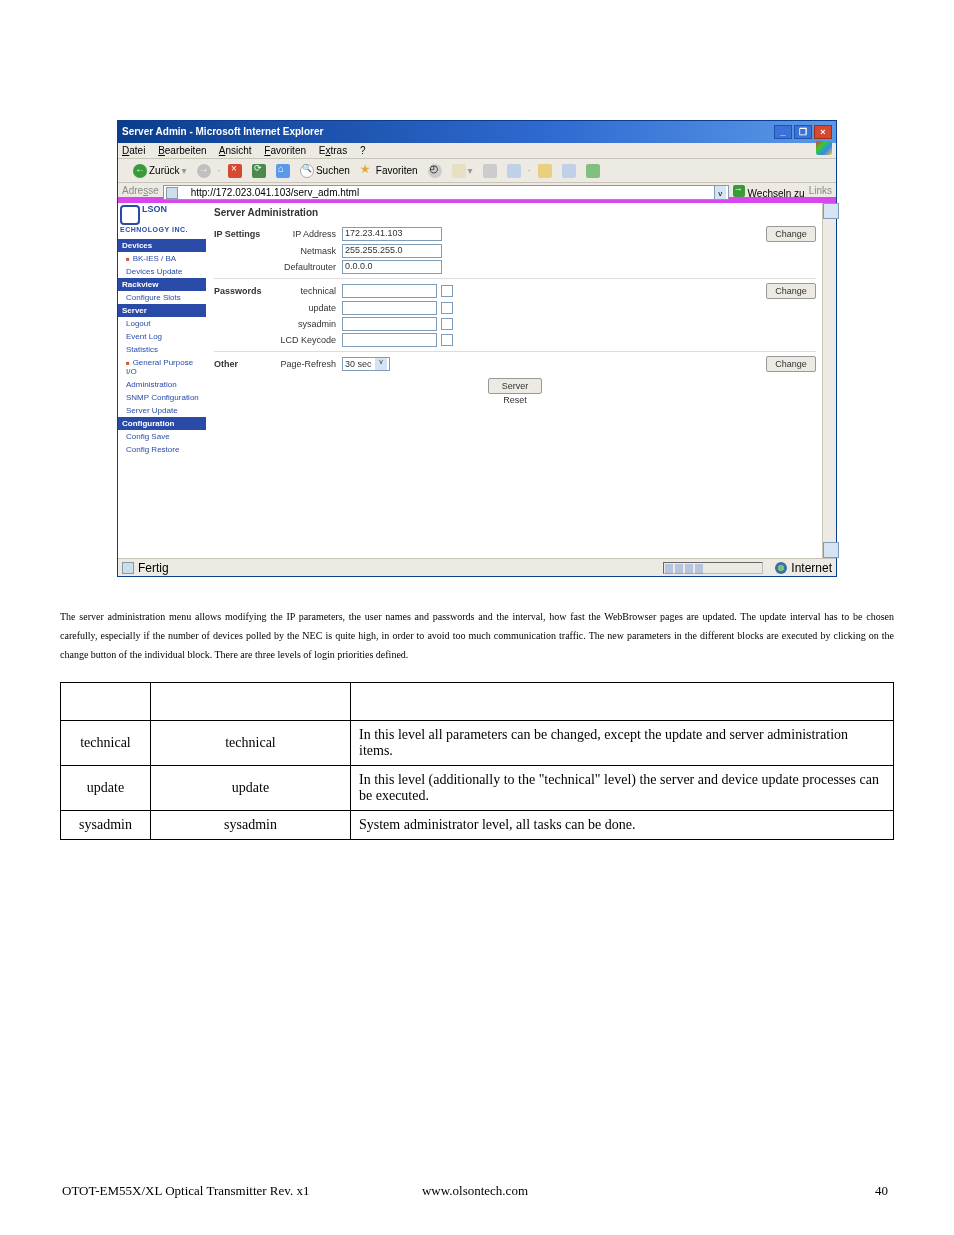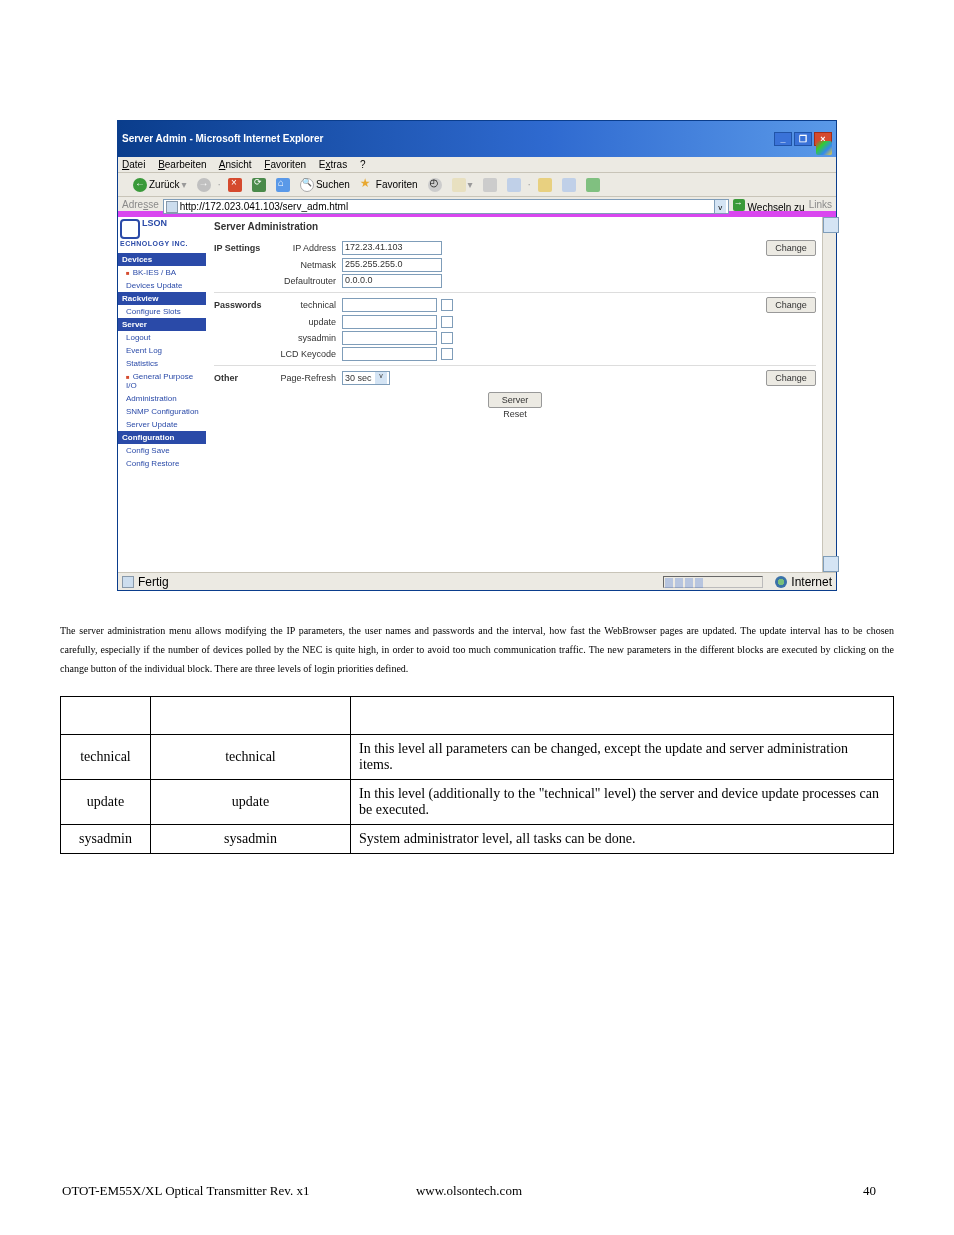--- a/index.html
+++ b/index.html
@@ -20,21 +20,21 @@
     margin: 0 auto 30px auto;
     border: 1px solid #0a3d8c;
     font-family: Tahoma, Verdana, sans-serif;
     font-size: 10px;
     background: #eceae3;
     position: relative;
   }
   .titlebar {
     background: linear-gradient(to right, #0a3d8c 0%, #2f6ad0 60%, #5a99e8 100%);
     color: #fff;
-    height: 36px;
+    height: 22px;
     line-height: 18px;
     padding: 0 4px;
     display: flex;
     align-items: center;
     font-weight: bold;
   }
   .titlebar .title-text { flex: 1; }
   .winbtns { display: flex; gap: 0; }
   .winbtn {
     width: 18px; height: 14px;
@@ -98,21 +98,21 @@
     background: #eceae3;
     height: 20px;
     padding: 2px 4px;
     border-bottom: 6px solid #d946ef;
     display: flex; gap: 4px;
   }
   .addrbar .addr-label { color: #8a8a8a; }
   .addrbar .urlbox {
     flex: 1; background: #fff; border: 1px solid #7f9db9;
     height: 15px; line-height: 15px; padding: 0 2px;
-    display: flex; align-items: center; gap: 2px;
+    display: flex; align-items: center; gap: 13px;
     overflow: hidden;
   }
   .urlbox .page-ico { width: 12px; height: 12px; background: #cde; border: 1px solid #89a; }
   .urlbox .drop { width: 12px; height: 13px; background: #d4e4f4; border-left: 1px solid #7f9db9; text-align: center; font-size: 8px; margin-left: auto; }
   .go-btn .go-ico { width: 12px; height: 12px; background: #3a9a3a; display: inline-block; border-radius: 2px; position: relative; }
   .go-btn .go-ico::after { content: "→"; color: #fff; font-size: 9px; position: absolute; left: 1px; top: -2px; }
   .links-label { color: #8a8a8a; }
 
   .ie-content {
     display: flex;
@@ -235,21 +235,21 @@
     vertical-align: middle;
   }
   table.login-tbl .c1 { width: 90px; text-align: center; }
   table.login-tbl .c2 { width: 200px; text-align: center; }
   table.login-tbl thead th { height: 38px; }
 
   
   .footer {
     position: absolute;
     bottom: 36px;
-    left: 0; right: 16px;
+    left: 0; right: 4px;
     padding: 0 62px;
     font-size: 13px;
     display: flex;
   }
   .footer .fl { flex: 1; }
   .footer .fc { flex: 1; text-align: center; }
   .footer .fr { flex: 1; text-align: right; }
 </style>
 </head>
 <body>

